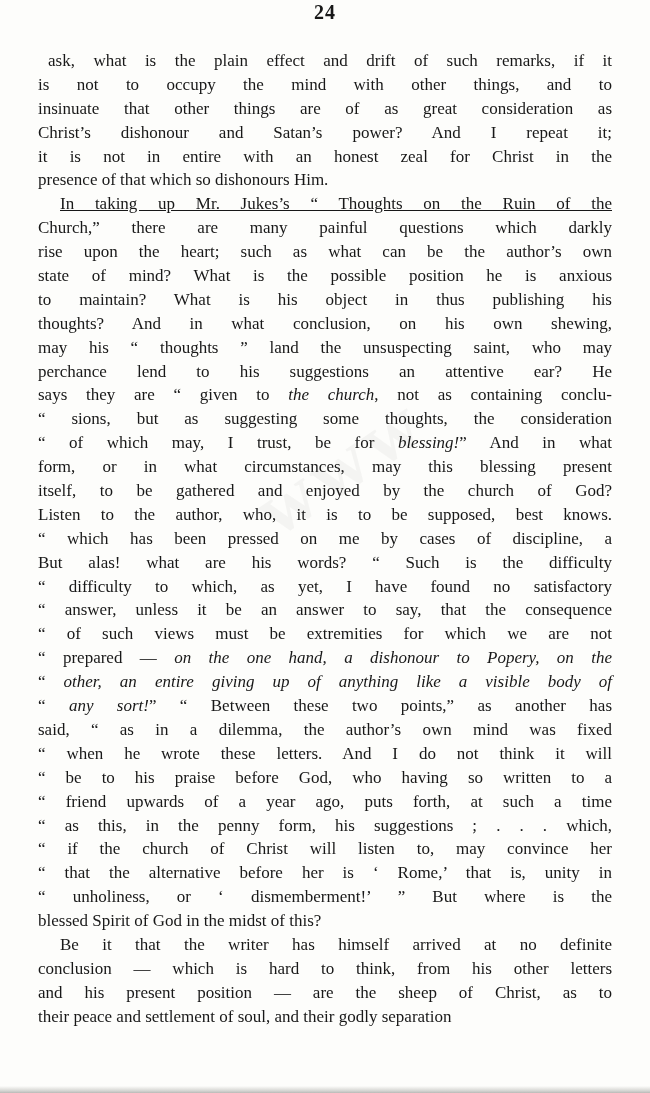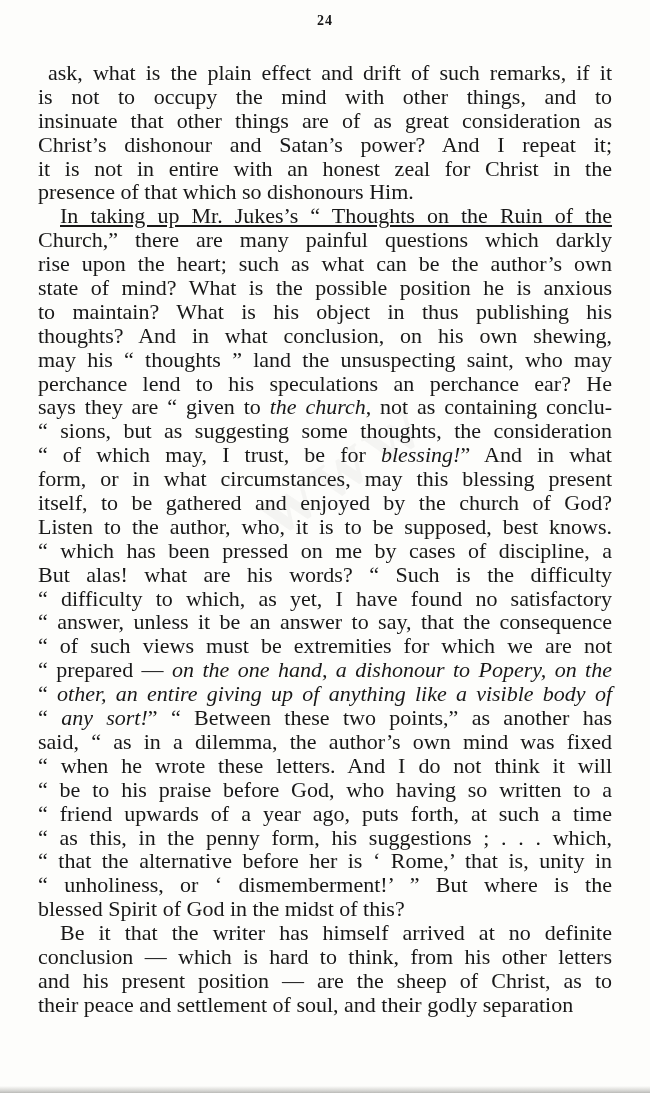--- a/index.html
+++ b/index.html
@@ -12,30 +12,30 @@
     width: 650px;
     height: 1093px;
     margin: 0 auto;
     background: #fdfdfb;
     overflow: hidden;
     font-family: "Liberation Serif", "DejaVu Serif", serif;
     color: #181818;
   }
   .page-number {
     text-align: center;
-    padding-top: 13px;
-    font-size: 14px;
+    padding-top: 1px;
+    font-size: 20px;
     font-weight: bold;
     letter-spacing: 1px;
     height: 24px;
   }
   .text-block {
     position: relative;
     margin: 24px 38px 0 38px;
-    font-size: 22px;
+    font-size: 17px;
     line-height: 23.9px;
     z-index: 2;
   }
   .paragraph { margin: 0; }
   .line {
     height: 23.9px;
     white-space: normal;
     overflow: visible;
   }
   .line.j {
@@ -87,40 +87,41 @@
         <div class="line"><span>presence of that which so dishonours Him.</span></div>
       </div>
       <div class="paragraph">
         <div class="line j" style="text-indent: 22px; text-decoration: underline;"><span>In taking up Mr. Jukes’s “ Thoughts on the Ruin of the</span></div>
         <div class="line j"><span>Church,” there are many painful questions which darkly</span></div>
         <div class="line j"><span>rise upon the heart; such as what can be the author’s own</span></div>
         <div class="line j"><span>state of mind?  What is the possible position he is anxious</span></div>
         <div class="line j"><span>to maintain?  What is his object in thus publishing his</span></div>
         <div class="line j"><span>thoughts?  And in what conclusion, on his own shewing,</span></div>
         <div class="line j"><span>may his “ thoughts ” land the unsuspecting saint, who may</span></div>
-        <div class="line j"><span>perchance lend to his speculations an perchance ear?  He</span></div>
+        <div class="line j"><span>perchance lend to his suggestions an attentive ear?  He</span></div>
         <div class="line j"><span>says they are “ given to </span><span class="it">the church</span><span>, not as containing conclu-</span></div>
         <div class="line j"><span>“ sions, but as suggesting some thoughts, the consideration</span></div>
         <div class="line j"><span>“ of which may, I trust, be for </span><span class="it">blessing!</span><span>”  And in what</span></div>
         <div class="line j"><span>form, or in what circumstances, may this blessing present</span></div>
         <div class="line j"><span>itself, to be gathered and enjoyed by the church of God?</span></div>
         <div class="line j"><span>Listen to the author, who, it is to be supposed, best knows.</span></div>
         <div class="line j"><span>“ which has been pressed on me by cases of discipline, a</span></div>
         <div class="line j"><span>But alas! what are his words?  “ Such is the difficulty</span></div>
         <div class="line j"><span>“ difficulty to which, as yet, I have found no satisfactory</span></div>
         <div class="line j"><span>“ answer, unless it be an answer to say, that the consequence</span></div>
         <div class="line j"><span>“ of such views must be extremities for which we are not</span></div>
         <div class="line j"><span>“ prepared — </span><span class="it">on the one hand, a dishonour to Popery, on the</span></div>
         <div class="line j"><span>“ </span><span class="it">other, an entire giving up of anything like a visible body of</span></div>
         <div class="line j"><span>“ </span><span class="it">any sort!</span><span>”  “ Between these two points,” as another has</span></div>
         <div class="line j"><span>said, “ as in a dilemma, the author’s own mind was fixed</span></div>
         <div class="line j"><span>“ when he wrote these letters.  And I do not think it will</span></div>
         <div class="line j"><span>“ be to his praise before God, who having so written to a</span></div>
         <div class="line j"><span>“ friend upwards of a year ago, puts forth, at such a time</span></div>
         <div class="line j"><span>“ as this, in the penny form, his suggestions ; . . . which,</span></div>
+        <div class="line j"><span>“ if the church of Christ will listen to, may convince her</span></div>
         <div class="line j"><span>“ that the alternative before her is ‘ Rome,’ that is, unity in</span></div>
         <div class="line j"><span>“ unholiness, or ‘ dismemberment!’ ”  But where is the</span></div>
         <div class="line"><span>blessed Spirit of God in the midst of this?</span></div>
       </div>
       <div class="paragraph">
         <div class="line j" style="text-indent: 22px; font-family: Liberation Serif, serif;"><span>Be it that the writer has himself arrived at no definite</span></div>
         <div class="line j"><span>conclusion — which is hard to think, from his other letters</span></div>
         <div class="line j"><span>and his present position — are the sheep of Christ, as to</span></div>
         <div class="line"><span>their peace and settlement of soul, and their godly separation</span></div>
       </div>

